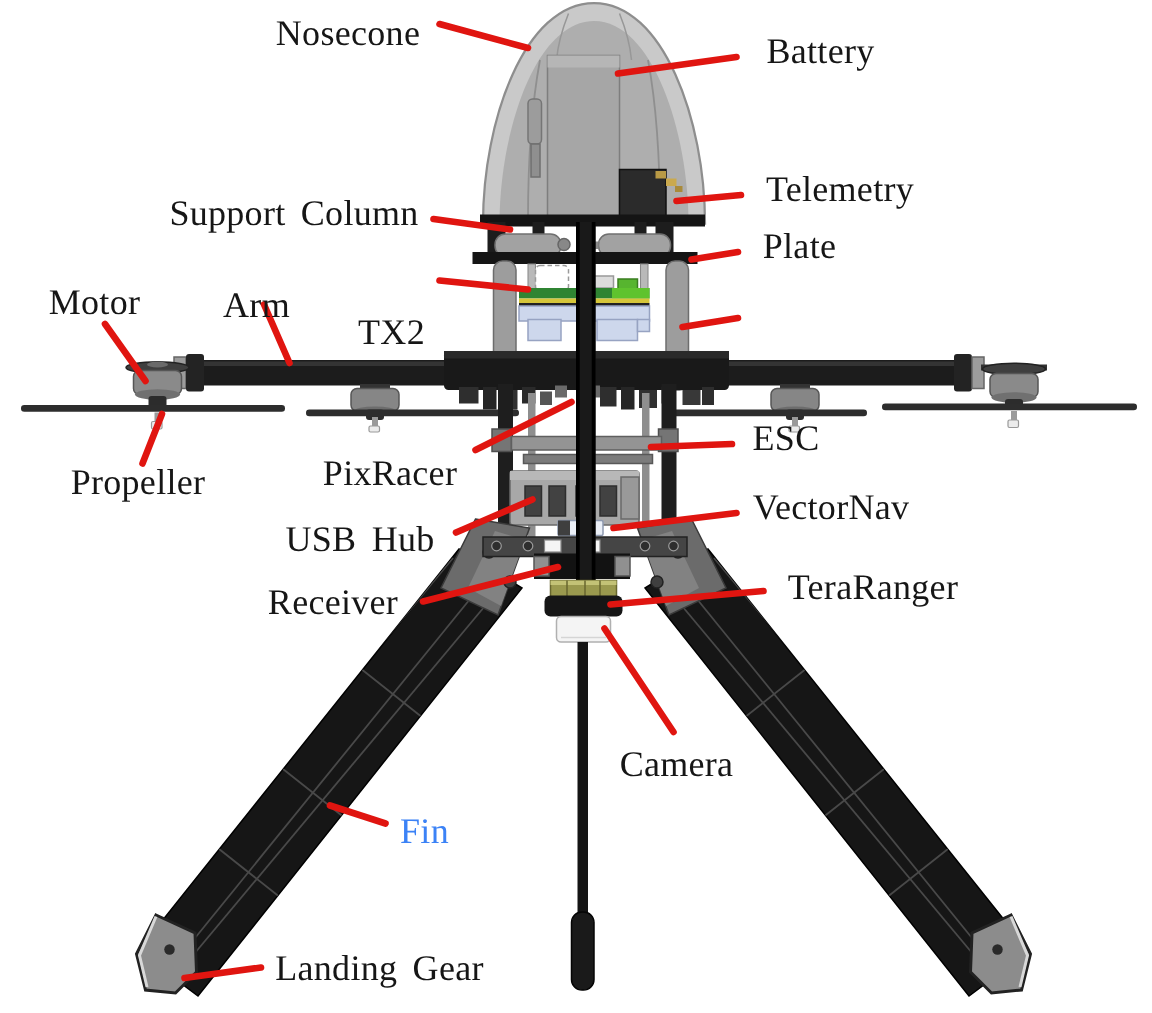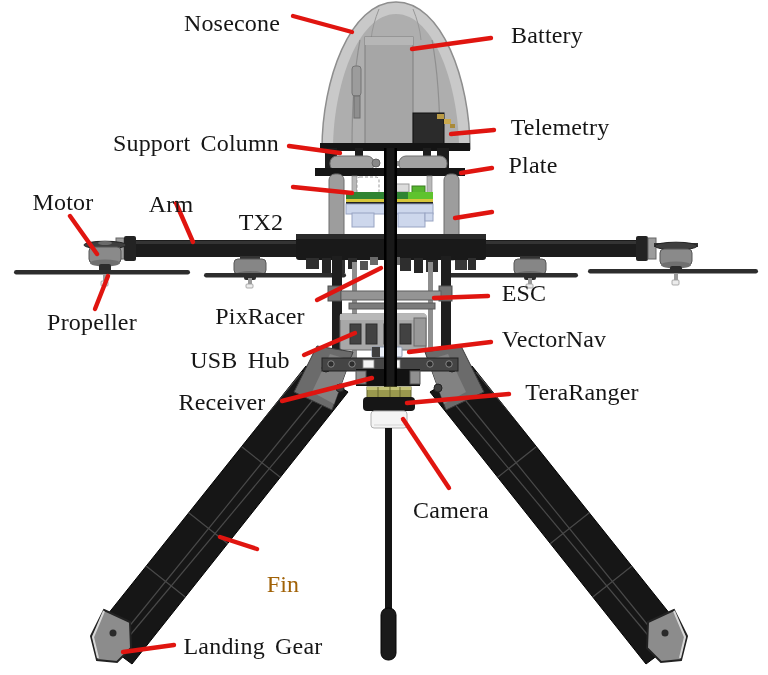--- a/index.html
+++ b/index.html
@@ -303,17 +303,17 @@
       <div class="label" style="left: 261px; top: 187px; color: rgb(22, 22, 22); margin-top: 35px;">TX2</div>
       <div class="label" style="left: 63px; top: 202px; color: rgb(22, 22, 22);">Motor</div>
       <div class="label" style="left: 260px; top: 316px; color: rgb(22, 22, 22);">PixRacer</div>
       <div class="label" style="left: 524px; top: 293px; color: rgb(22, 22, 22);">ESC</div>
       <div class="label" style="left: 92px; top: 322px; color: rgb(22, 22, 22);">Propeller</div>
       <div class="label" style="left: 240px; top: 360px; color: rgb(22, 22, 22);">USB Hub</div>
       <div class="label" style="left: 554px; top: 339px; color: rgb(22, 22, 22);">VectorNav</div>
       <div class="label" style="left: 222px; top: 402px; color: rgb(22, 22, 22);">Receiver</div>
       <div class="label" style="left: 582px; top: 392px; color: rgb(22, 22, 22);">TeraRanger</div>
       <div class="label" style="left: 451px; top: 510px; color: rgb(22, 22, 22);">Camera</div>
-      <div class="label" style="left: 283px; top: 584px; color: #a16207; text-align: center;">Fin</div>
+      <div class="label" style="left: 283px; top: 555px; color: #3b82f6; text-align: center;">Fin</div>
       <div class="label" style="left: 253px; top: 646px; color: rgb(22, 22, 22);">Landing Gear</div>
     </div>
 
 </div>
 
 </body></html>

